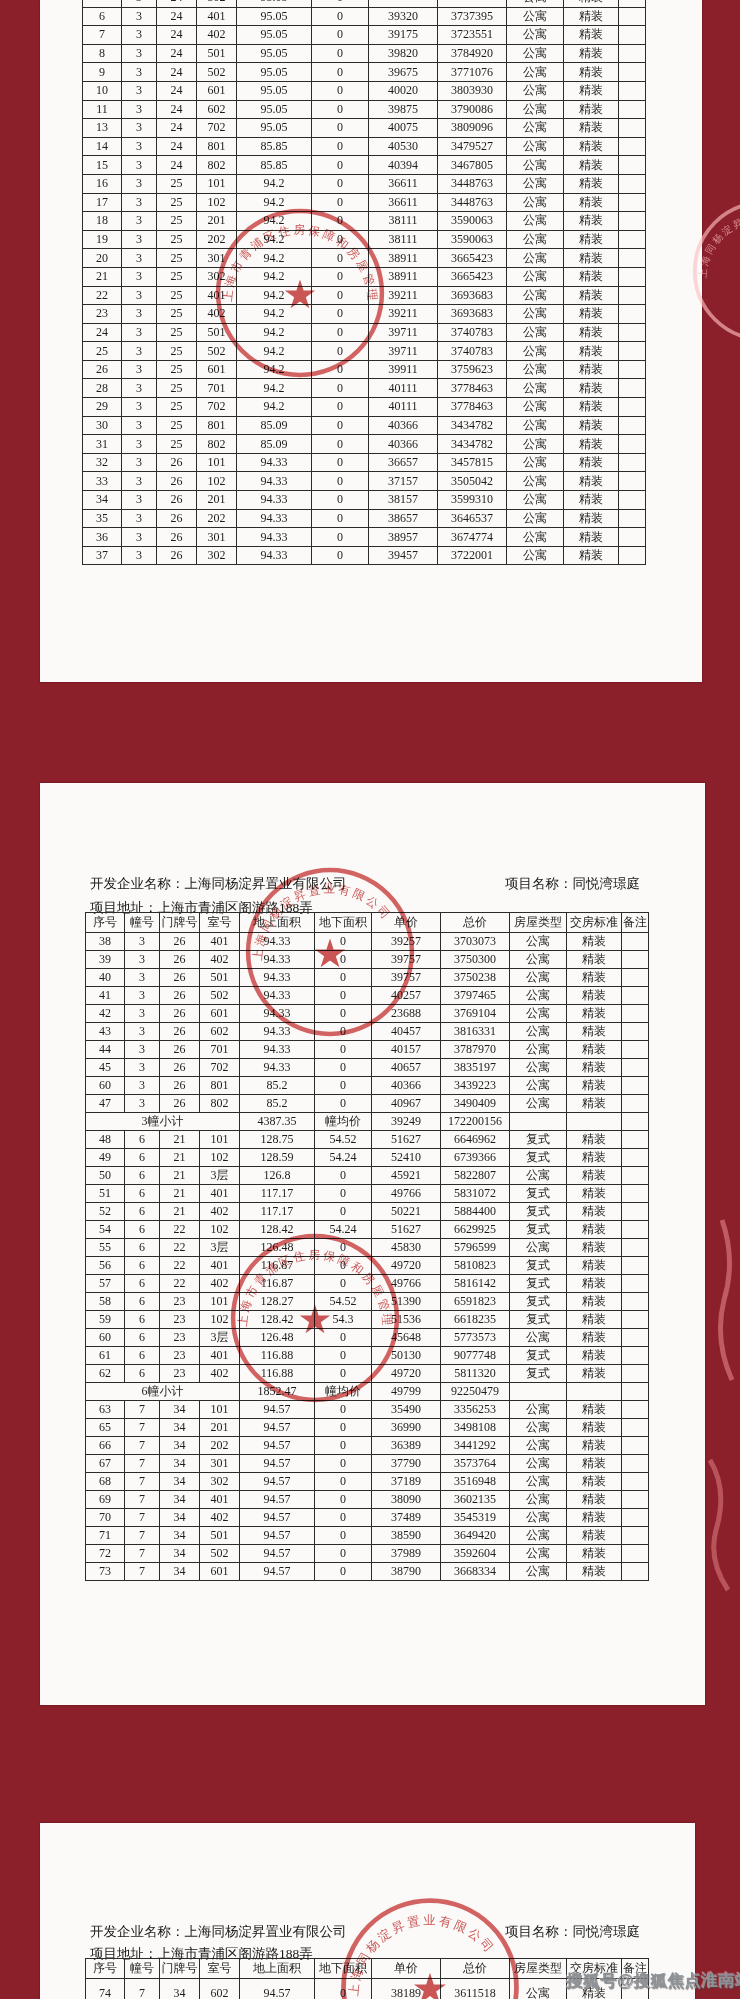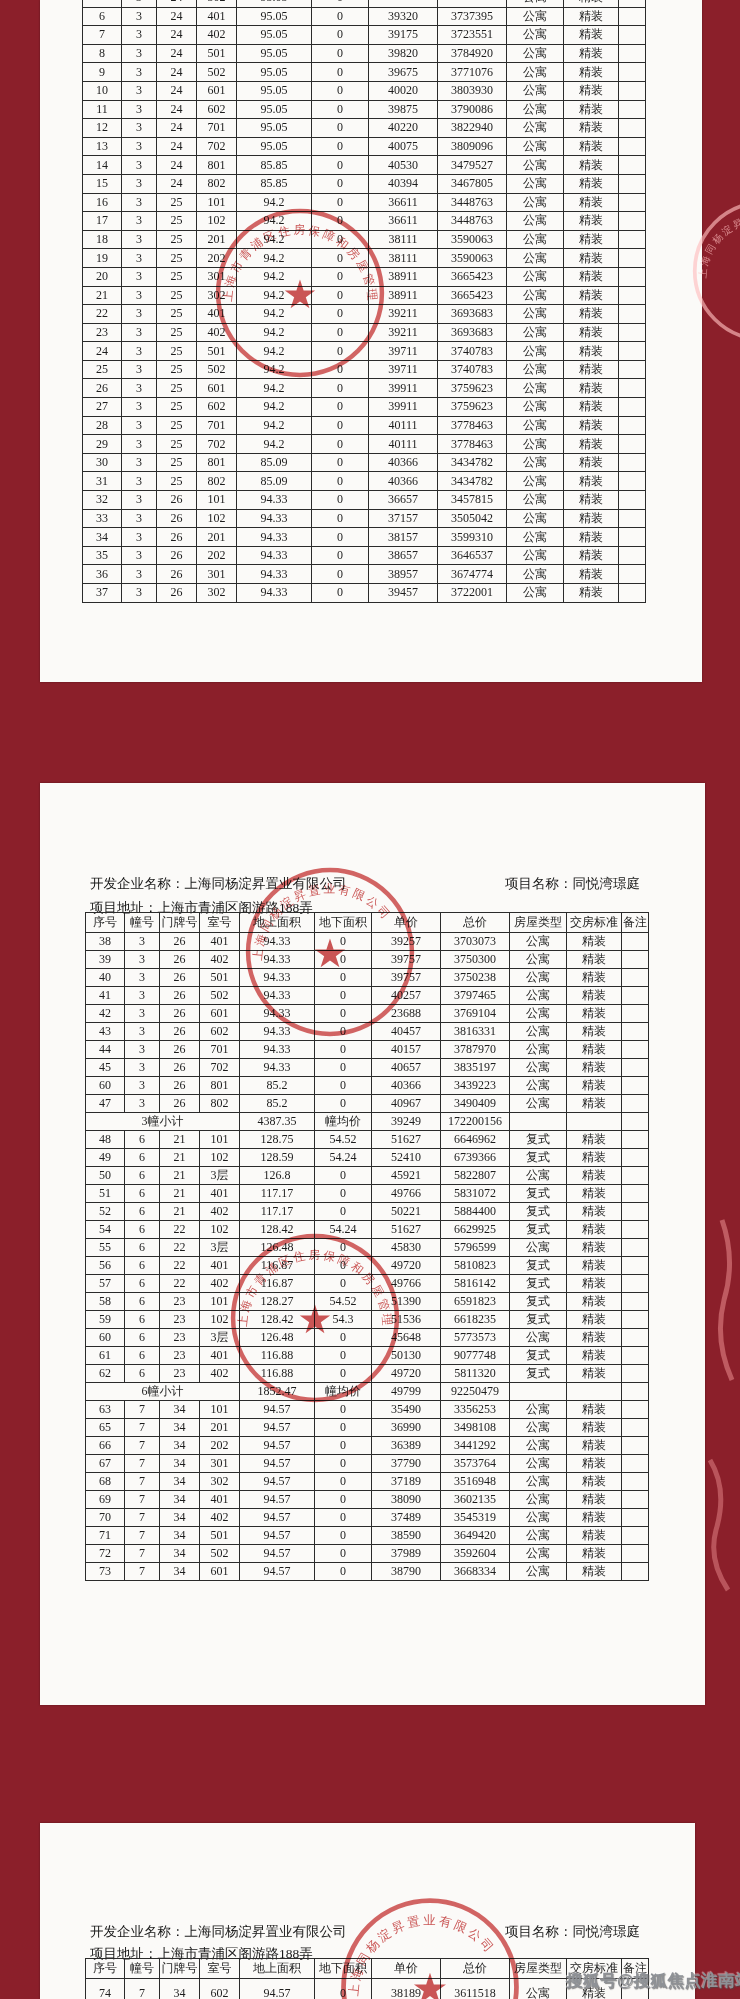--- a/index.html
+++ b/index.html
@@ -137,33 +137,20 @@
           <td>602</td>
           <td>95.05</td>
           <td>0</td>
           <td>39875</td>
           <td>3790086</td>
           <td>公寓</td>
           <td>精装</td>
           <td></td>
         </tr>
         <tr>
-          <td>12</td>
-          <td>3</td>
-          <td>24</td>
-          <td>701</td>
-          <td>95.05</td>
-          <td>0</td>
-          <td>40220</td>
-          <td>3822940</td>
-          <td>公寓</td>
-          <td>精装</td>
-          <td></td>
-        </tr>
-        <tr>
           <td>13</td>
           <td>3</td>
           <td>24</td>
           <td>702</td>
           <td>95.05</td>
           <td>0</td>
           <td>40075</td>
           <td>3809096</td>
           <td>公寓</td>
           <td>精装</td>
@@ -323,33 +310,20 @@
           <td>3740783</td>
           <td>公寓</td>
           <td>精装</td>
           <td></td>
         </tr>
         <tr>
           <td>26</td>
           <td>3</td>
           <td>25</td>
           <td>601</td>
-          <td>94.2</td>
-          <td>0</td>
-          <td>39911</td>
-          <td>3759623</td>
-          <td>公寓</td>
-          <td>精装</td>
-          <td></td>
-        </tr>
-        <tr>
-          <td>27</td>
-          <td>3</td>
-          <td>25</td>
-          <td>602</td>
           <td>94.2</td>
           <td>0</td>
           <td>39911</td>
           <td>3759623</td>
           <td>公寓</td>
           <td>精装</td>
           <td></td>
         </tr>
         <tr>
           <td>28</td>

